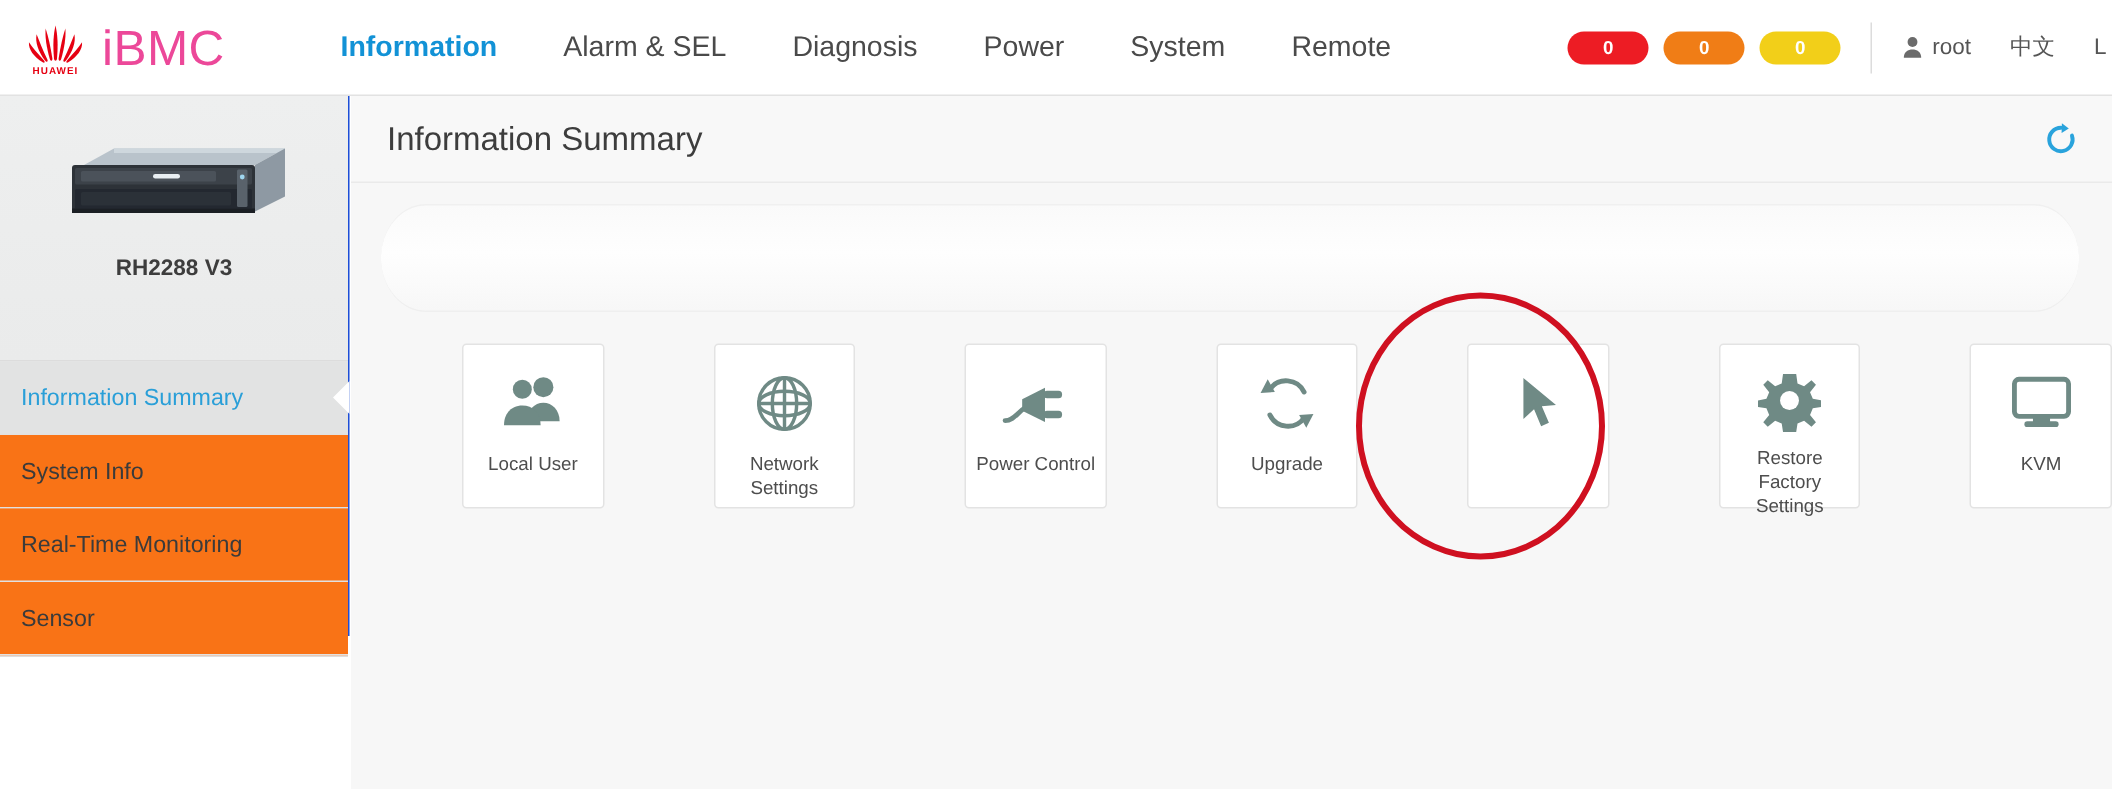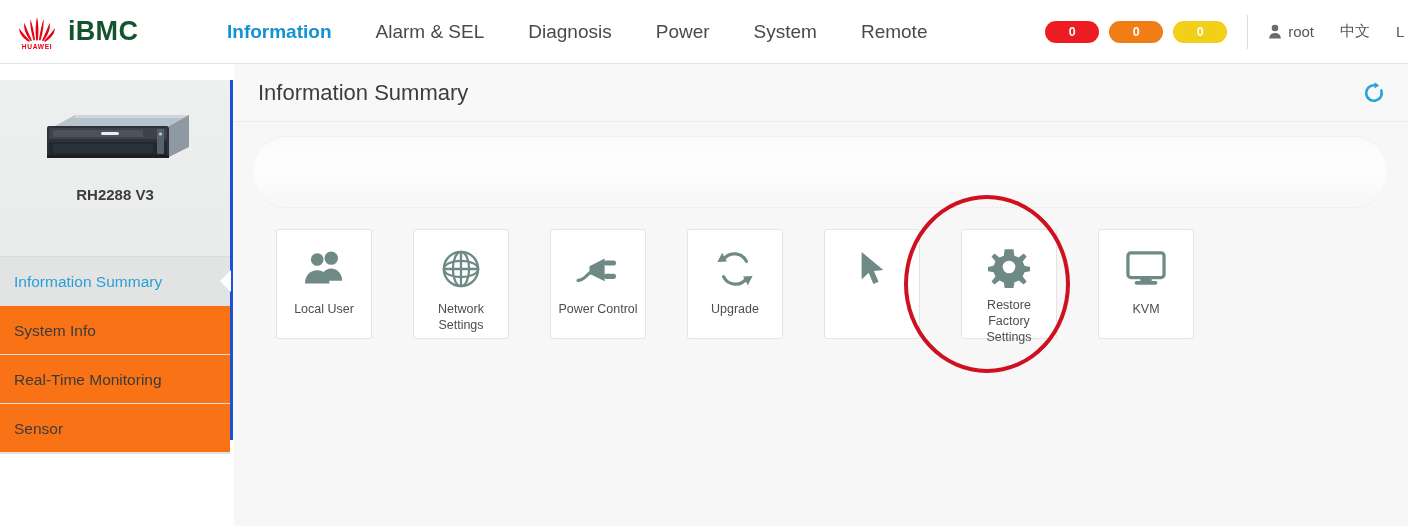--- a/index.html
+++ b/index.html
@@ -19,22 +19,22 @@
     border-bottom: 1px solid #e2e2e2;
     display: flex; align-items: center;
   }
   .brand {
     display: flex; align-items: center;
     padding-left: 10px; width: 205px; flex: 0 0 205px;
   }
   .hw-logo { width: 54px; height: 40px; flex: 0 0 54px; position: relative; }
   .hw-logo svg { display: block; }
   .brand-name {
-    font-size: 27px; color: #14532d; letter-spacing: .3px;
-    font-weight: 700; margin-left: 4px;
+    font-size: 33px; color: #ec4899; letter-spacing: .3px;
+    font-weight: 400; margin-left: 4px;
   }
 
   .mainnav { display: flex; align-items: center; height: 64px; }
   .nav-item {
     font-size: 19px; color: #4a4a4a; padding: 0 22px;
     line-height: 64px; cursor: pointer; white-space: nowrap;
   }
   .nav-item.active { color: #1292d6; font-weight: bold; }
 
   .header-right {
@@ -53,24 +53,24 @@
   .hdr-link {
     display: flex; align-items: center; gap: 6px;
     font-size: 15px; color: #555555; margin-right: 26px;
     cursor: pointer; white-space: nowrap;
   }
   .hdr-link.clipped { margin-right: 0; overflow: hidden; width: 12px; }
   .user-icon { width: 14px; height: 15px; display: block; }
 
   
   .sidebar {
-    position: absolute; left: 0; top: 80px;
+    position: absolute; left: 0; top: 64px;
     width: 233px; height: 360px;
     background: #eceded;
-    border-right: 3px solid #1d4ed8;
+    border-right: 1px solid #1d4ed8;
   }
   .device-panel {
     height: 176px; display: flex; flex-direction: column;
     align-items: center; justify-content: flex-start;
     padding-top: 24px;
     background: linear-gradient(180deg,#eeefef 0%,#eaebeb 100%);
   }
   .server-img { width: 152px; height: 66px; position: relative; }
   .device-label {
     margin-top: 16px; font-size: 15px; font-weight: bold; color: #3d3d3d;
@@ -122,28 +122,29 @@
   .section-title {
     margin: 22px 0 0 24px; font-size: 17px; color: #3a3a3a;
   }
 
   .tiles {
     position: relative;
     margin: 21px 0 0 42px;
     display: flex; gap: 41px;
   }
   .tile {
-    width: 96px; height: 110px;
+    width: 120px; height: 110px;
     background: #ffffff;
     border: 1px solid #e3e3e3;
     border-radius: 3px;
     display: flex; flex-direction: column;
     align-items: center; justify-content: flex-start;
     padding-top: 16px;
     cursor: pointer;
+    margin-left: 32px;
   }
   .tile-icon {
     width: 46px; height: 46px;
     display: flex; align-items: center; justify-content: center;
     color: #6f8a85;
   }
   .tile-icon svg { display: block; fill: #6f8a85; }
   .tile-label {
     margin-top: 9px; font-size: 12.5px; color: #4d4d4d;
     text-align: center; line-height: 16px; padding: 0 4px;

